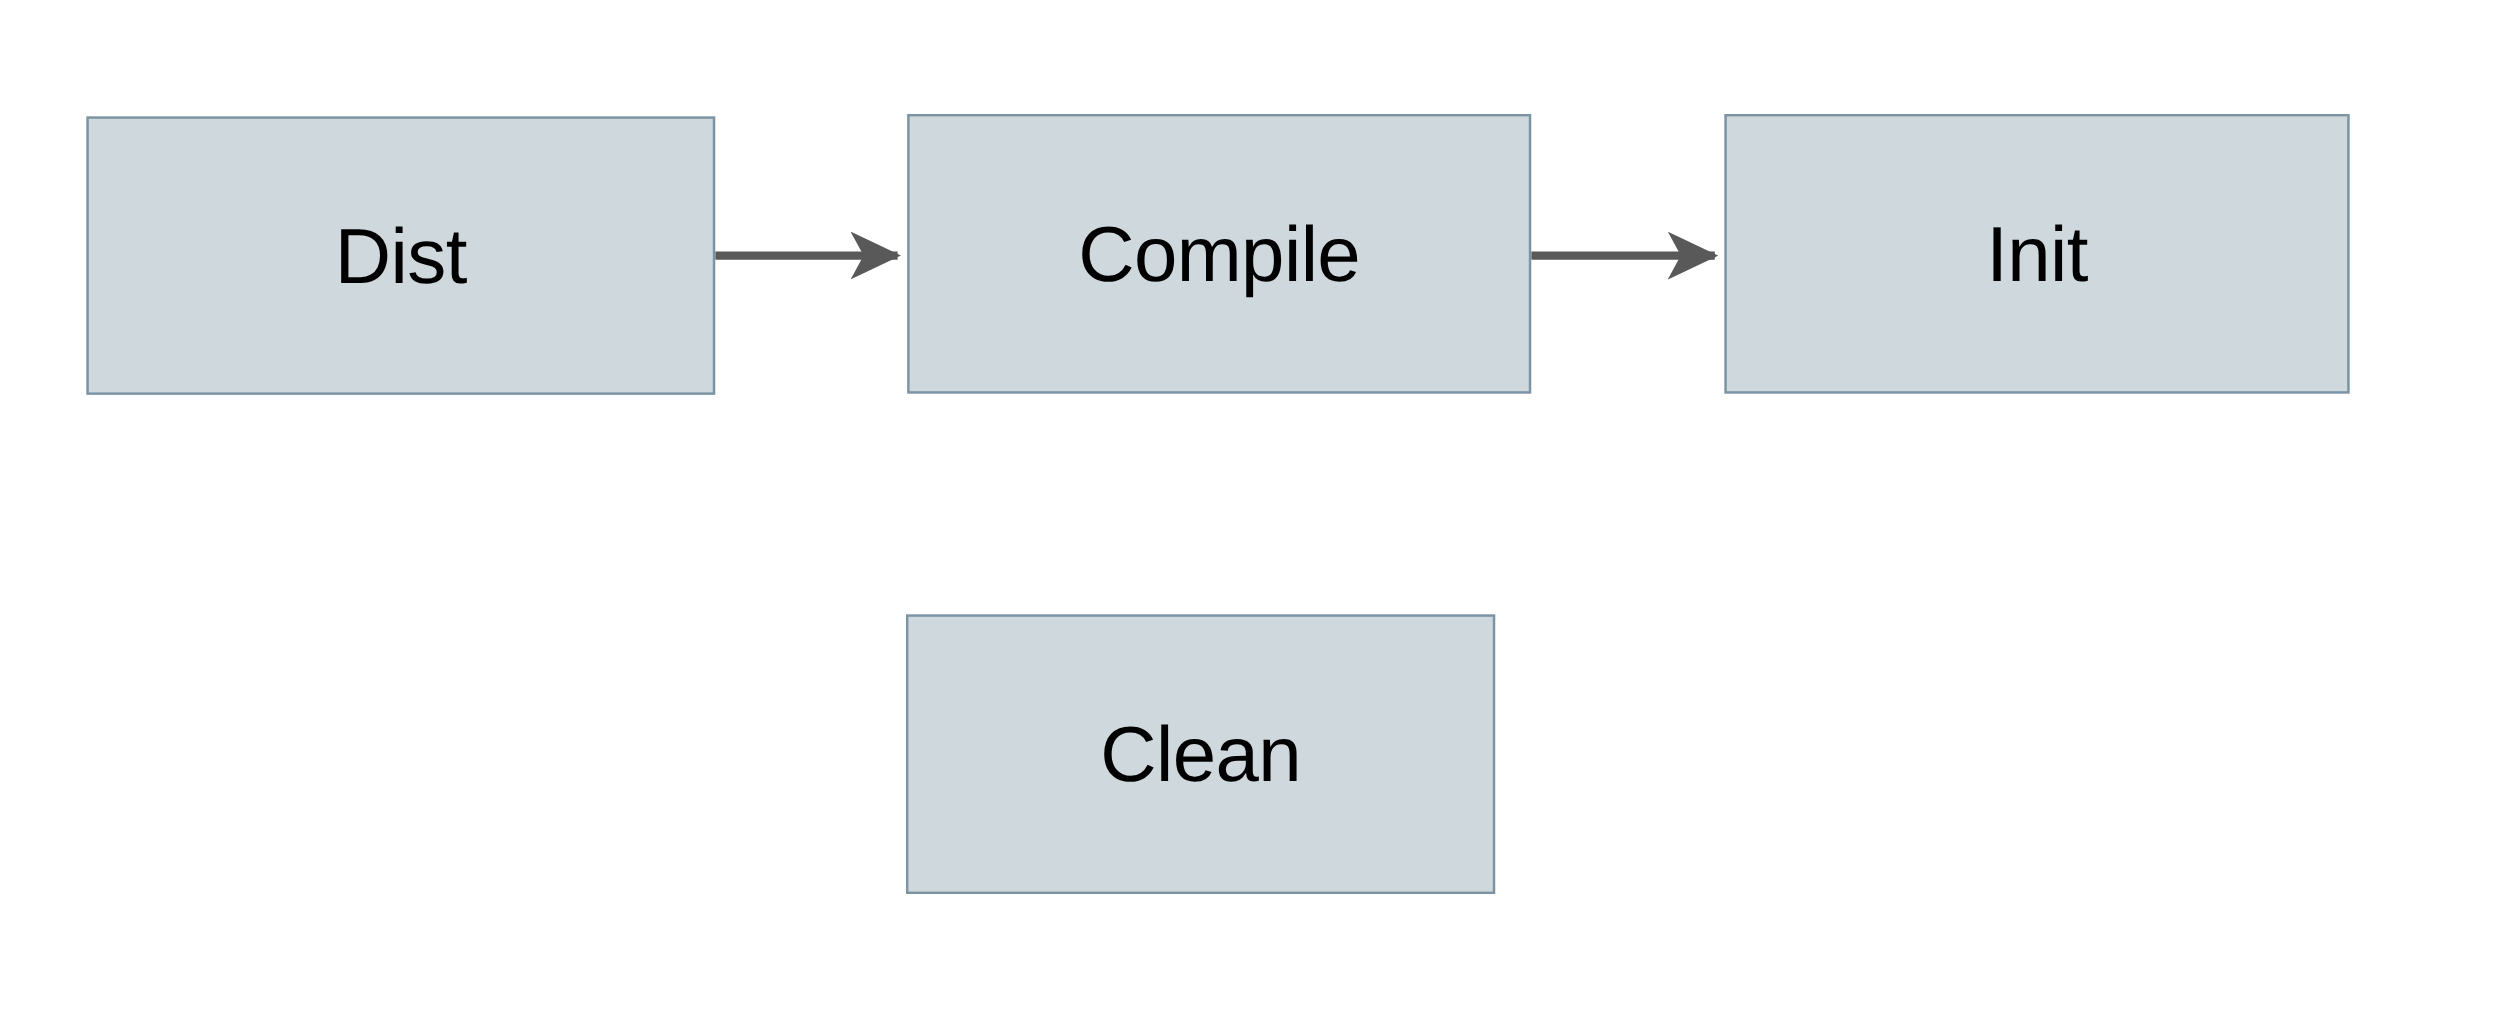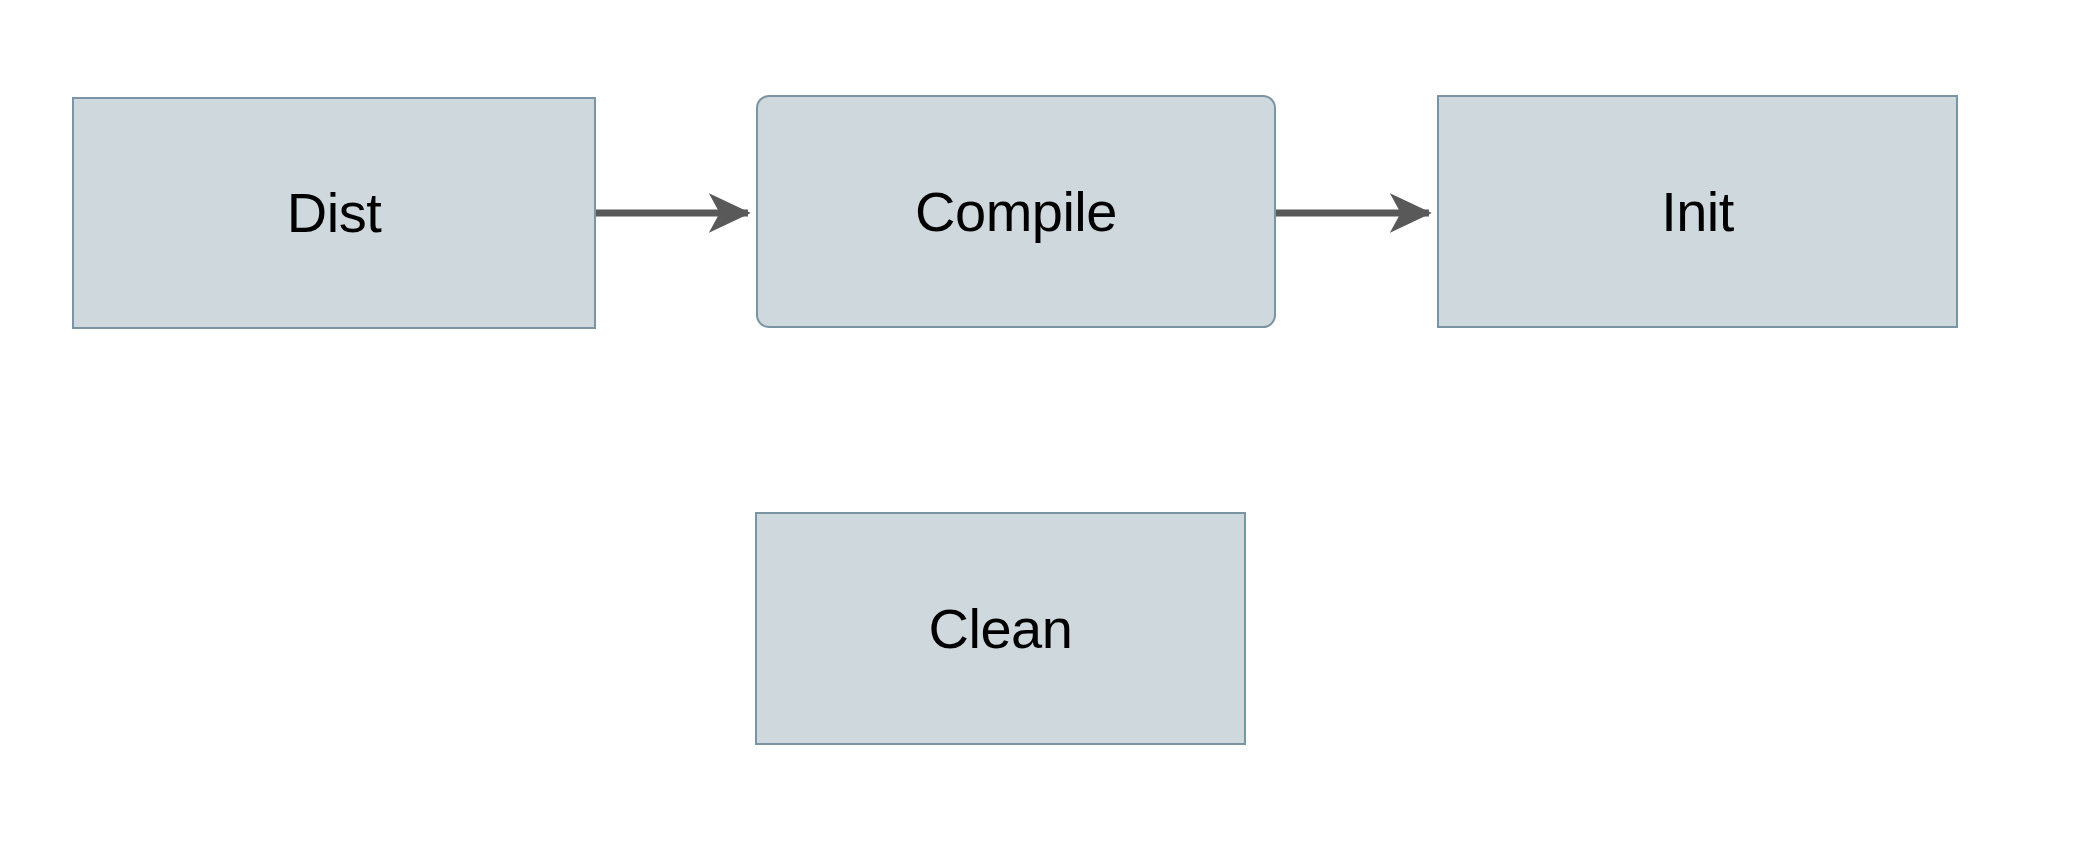--- a/index.html
+++ b/index.html
@@ -20,21 +20,21 @@
     position: absolute;
     box-sizing: border-box;
     background: #CFD8DC;
     border: 2px solid #7B94A3;
     display: flex;
     align-items: center;
     justify-content: center;
   }
   .node-label {
     font-family: "Liberation Sans", "DejaVu Sans", sans-serif;
-    font-size: 56px;
+    font-size: 65px;
     font-weight: 400;
     color: #000000;
     line-height: 1;
     letter-spacing: -0.5px;
     white-space: nowrap;
     user-select: none;
   }
   .edge-layer {
     position: absolute;
     left: 0;
@@ -61,21 +61,21 @@
 
     <line class="edge-line" x1="596" y1="213" x2="748" y2="213" stroke="#595959" stroke-width="7" marker-end="url(#arrowhead-barbed)"></line>
 
     <line class="edge-line" x1="1276" y1="213" x2="1429" y2="213" stroke="#595959" stroke-width="7" marker-end="url(#arrowhead-barbed)"></line>
   </svg>
 
   <div class="node" style="left:72px; top:97px; width:524px; height:232px;">
     <span class="node-label">Dist</span>
   </div>
 
-  <div class="node" style="left:756px; top:95px; width:520px; height:233px;border-radius:13px;">
+  <div class="node" style="left:756px; top:95px; width:520px; height:233px;">
     <span class="node-label">Compile</span>
   </div>
 
   <div class="node" style="left:1437px; top:95px; width:521px; height:233px;align-items:center;">
     <span class="node-label">Init</span>
   </div>
 
   <div class="node" style="left:755px; top:512px; width:491px; height:233px;">
     <span class="node-label">Clean</span>
   </div>

